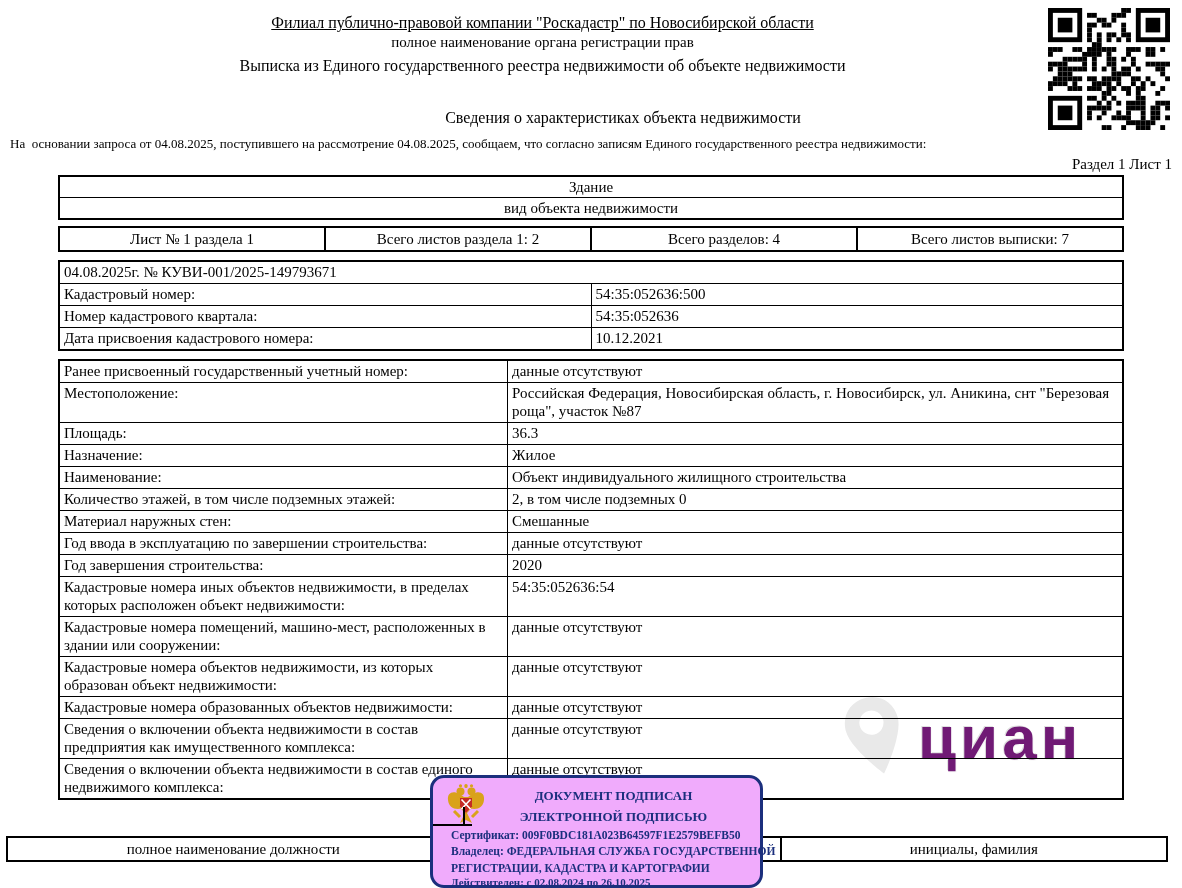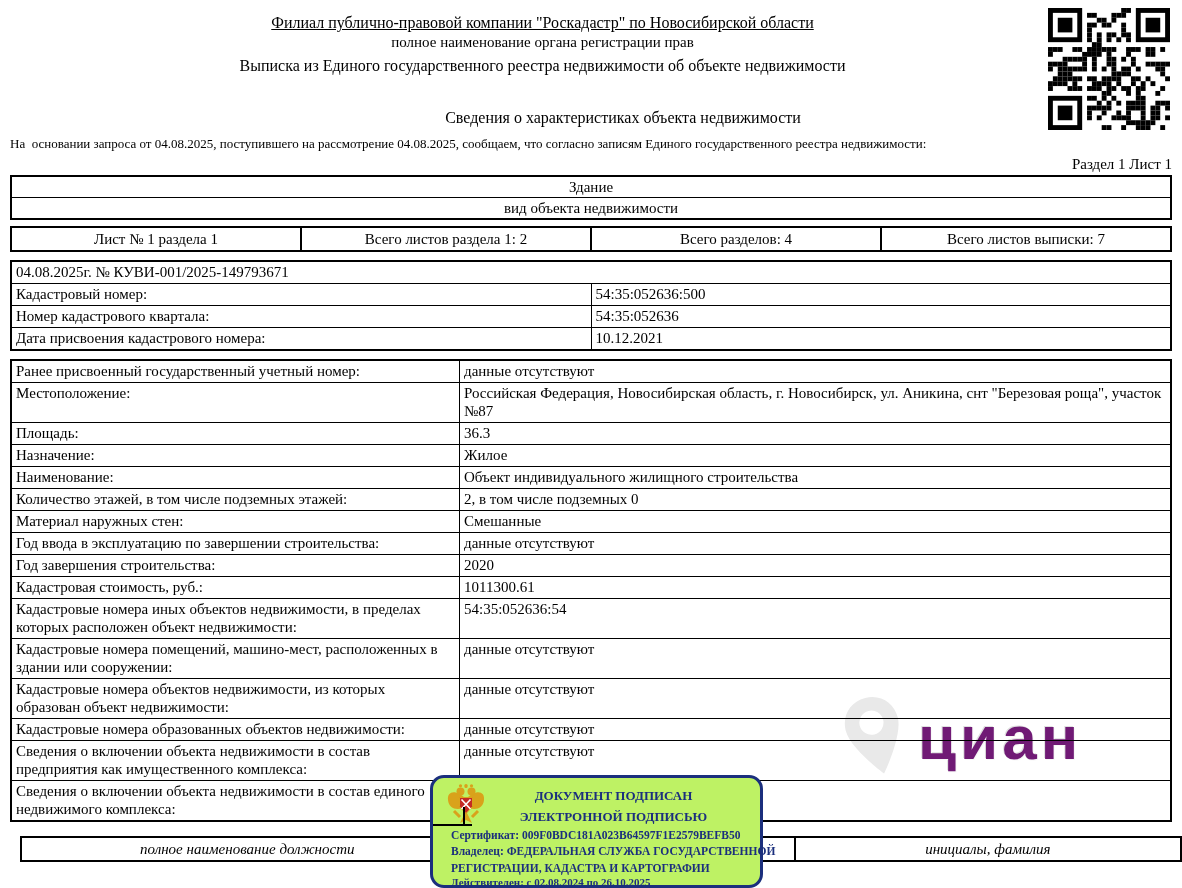--- a/index.html
+++ b/index.html
@@ -10,49 +10,49 @@
   
   .hdr{width:1085px;text-align:center;padding-top:14px;}
   .org{font-size:16px;text-decoration:underline;}
   .org-cap{font-size:15px;margin-top:2px;}
   .doc-title{font-size:16px;margin-top:6px;}
   .section-title{width:1182px;text-align:center;font-size:16px;margin-top:34px;padding-left:32px;}
   .intro{font-size:13px;margin:9px 10px 0 10px;white-space:pre-wrap;}
   .sheet-ref{font-size:15px;text-align:right;margin:4px 10px 2px 10px;}
 
   
-  table{border-collapse:collapse;width:1162px;margin:0 auto;table-layout:fixed;}
+  table{border-collapse:collapse;width:1066px;margin:0 auto;table-layout:fixed;}
   td{font-size:15px;line-height:18px;vertical-align:top;word-wrap:break-word;}
   .tblA{border:2px solid #000;}
   .tblA td{border:1px solid #000;text-align:center;padding:1px 4px;}
   .tblB{border:2px solid #000;margin-top:6px;}
   .tblB td{border:2px solid #000;text-align:center;padding:2px 4px;}
   .kv{border:2px solid #000;}
   .tblC{margin-top:8px;}
   .tblD{margin-top:8px;}
   .kv td{border:1px solid #000;padding:1px 6px 2px 4px;}
   .kv td.k{width:437px;}
 
   
-  .foot{position:absolute;left:20px;top:836px;width:1048px;z-index:2;font-style:italic;}
+  .foot{position:absolute;left:6px;top:836px;width:1048px;z-index:2;}
   .foot table{width:1162px;}
   .foot td{border:2px solid #000;text-align:center;font-size:15px;padding:2px 0;}
   .fc1{width:449px;} .fc2{width:318px;} .fc3{width:383px;}
 
   
   .qr{position:absolute;left:1048px;top:8px;width:122px;height:122px;z-index:2;}
 
   
   .wm{position:absolute;left:842px;top:694px;z-index:0;display:flex;align-items:center;
       color:#701a75;}
   .wm-text{font-family:"Liberation Sans",sans-serif;font-weight:bold;font-size:62px;
       letter-spacing:4px;text-shadow:1px 1px 0 #f7f7f7,-1px -1px 0 #dfdfdf;}
 
   
-  .stamp{position:absolute;left:430px;top:775px;width:333px;height:113px;background:#bef264;
+  .stamp{position:absolute;left:430px;top:775px;width:333px;height:113px;background:#f0abfc;
       border:3px solid #1b2f7d;border-radius:14px;box-sizing:border-box;z-index:5;
       color:#1b2f7d;font-weight:bold;}
   .stamp .ln{position:absolute;white-space:nowrap;}
   .st-h{left:46px;right:12px;text-align:center;font-size:13px;font-family:"Liberation Serif",serif;}
   .st-s{left:18px;font-size:11.5px;}
   .eagle{position:absolute;left:13px;top:5px;}
   .tick-v{position:absolute;left:30px;top:29px;width:2px;height:17px;background:#000;}
   .tick-h{position:absolute;left:0px;top:46px;width:39px;height:2px;background:#000;}
 </style>
 </head>
@@ -153,24 +153,20 @@
             <td class="k">Материал наружных стен:</td>
             <td>Смешанные</td>
           </tr>
           <tr>
             <td class="k">Год ввода в эксплуатацию по завершении строительства:</td>
             <td>данные отсутствуют</td>
           </tr>
           <tr>
             <td class="k">Год завершения строительства:</td>
             <td>2020</td>
-          </tr>
-          <tr>
-            <td class="k">Кадастровая стоимость, руб.:</td>
-            <td>1011300.61</td>
           </tr>
           <tr>
             <td class="k">Кадастровые номера иных объектов недвижимости, в пределах которых расположен объект недвижимости:</td>
             <td>54:35:052636:54</td>
           </tr>
           <tr>
             <td class="k">Кадастровые номера помещений, машино-мест, расположенных в здании или сооружении:</td>
             <td>данные отсутствуют</td>
           </tr>
           <tr>

